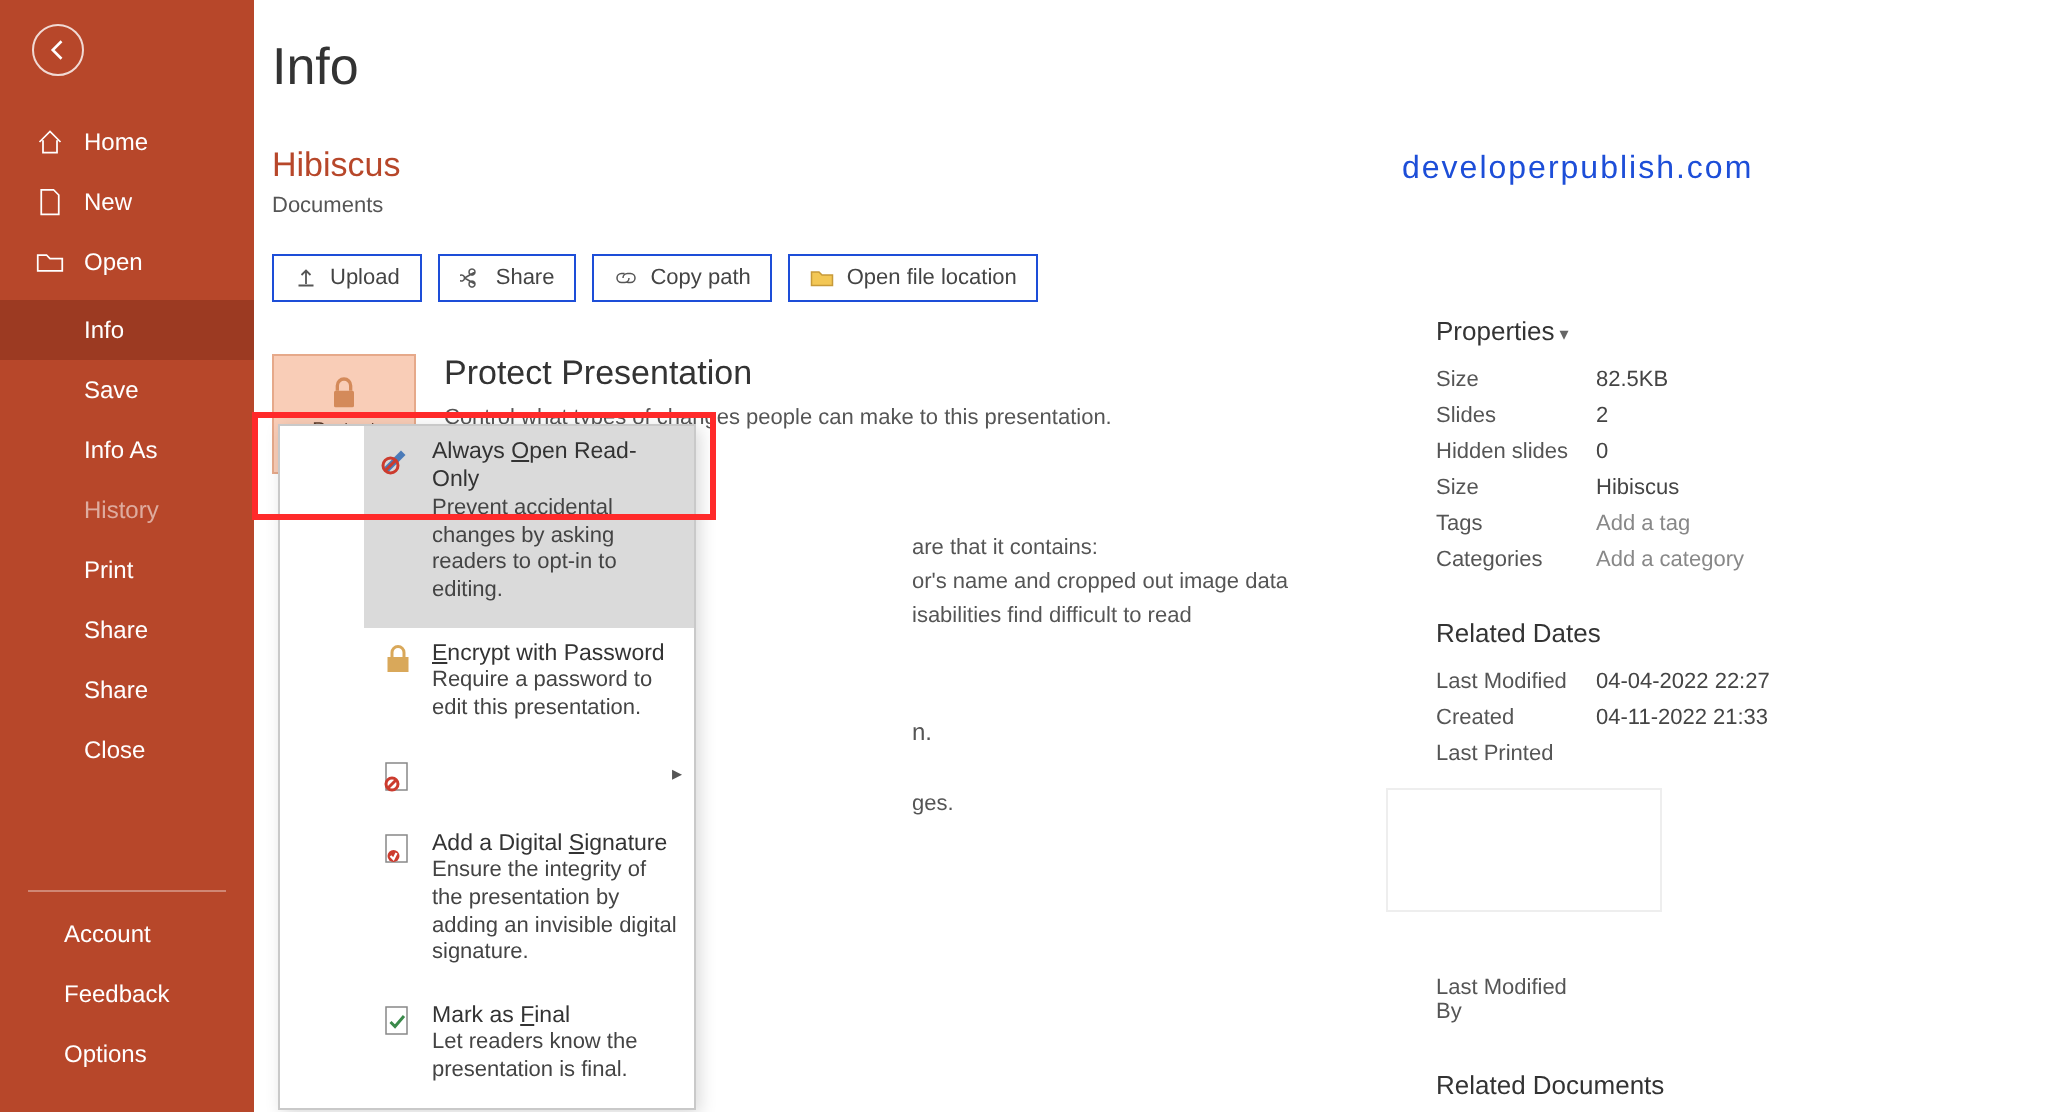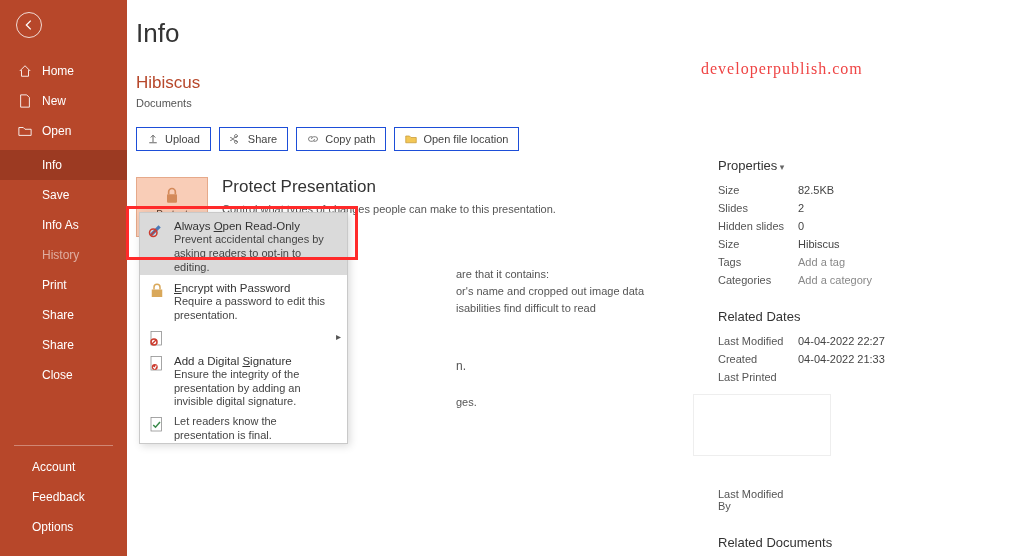--- a/index.html
+++ b/index.html
@@ -10,37 +10,37 @@
   .side-item { display: flex; align-items: center; gap: 10px; padding: 8px 0 8px 18px; font-size: 12px; cursor: pointer; }
   .side-item.sel { background: #9c3a22; }
   .side-item.dim { color: rgba(255,255,255,0.55); }
   .side-item .ic { width: 14px; height: 14px; display: inline-block; }
   .side-sep { height: 1px; background: rgba(255,255,255,0.35); margin: 10px 14px 6px 14px; }
   .side-group2 { position: absolute; top: 150px; left: 0; right: 0; }
   .side-group3 { position: absolute; bottom: 14px; left: 0; right: 0; }
   .side-text { padding: 8px 0 8px 32px; font-size: 12px; cursor: pointer; }
 
   .main { position: absolute; left: 106px; top: 0; right: 0; bottom: 0; padding: 18px 0 0 30px; color: #444; }
-  .watermark { position: absolute; left: 595px; top: 60px; font-family: Liberation Serif, serif; font-size: 16px; color: #ef4444; letter-spacing: 1px; }
+  .watermark { position: absolute; left: 595px; top: 76px; font-family: Liberation Sans, sans-serif; font-size: 16px; color: #1d4ed8; letter-spacing: 1px; }
   .page-title { font-size: 26px; font-weight: 300; color: #333; }
   .doc-title { color: #b7472a; font-size: 17px; margin-top: 24px; }
   .doc-path { font-size: 11px; color: #555; margin-top: 4px; }
 
   .cmdbar { display: flex; gap: 8px; margin-top: 18px; }
   .cmdbtn { border: 1px solid #1d4ed8; background: #fff; font-size: 11px; padding: 5px 10px; display: flex; align-items: center; gap: 6px; cursor: pointer; color: #444; }
   .cmdbtn .ic { width: 12px; height: 12px; }
 
   .protect-row { display: flex; margin-top: 26px; align-items: flex-start; gap: 14px; }
   .protect-tile { width: 72px; height: 60px; background: #f9cdb7; border: 1px solid #e6a98a; display: flex; flex-direction: column; align-items: center; justify-content: center; font-size: 10px; color: #5a3a2a; cursor: pointer; text-align: center; line-height: 1.1; padding-top: 4px; }
   .protect-tile .lock { width: 20px; height: 20px; margin-bottom: 3px; }
   .protect-head { font-size: 17px; color: #333; }
   .protect-sub { font-size: 11px; color: #555; margin-top: 6px; }
 
   .menu { position: absolute; left: 139px; top: 212px; width: 209px; background: #fff; border: 1px solid #c9c9c9; box-shadow: 2px 2px 8px rgba(0,0,0,0.15); z-index: 10; }
-  .menu-item { display: flex; gap: 8px; padding: 6px 8px 0 8px; cursor: pointer; }
+  .menu-item { display: flex; gap: 8px; padding: 6px 8px 11px 8px; cursor: pointer; margin-left: 42px; }
   .menu-item.hl { background: #dadada; }
   .mi-ic { width: 18px; height: 18px; flex-shrink: 0; margin-top: 1px; }
   .mi-txt { font-size: 11px; color: #444; line-height: 1.25; }
   .mi-title { font-size: 11.5px; color: #333; }
   .mi-title .u { text-decoration: underline; }
   .arrow { position: absolute; right: 6px; top: 8px; font-size: 10px; color: #555; }
   .highlight-box { position: absolute; left: 126px; top: 206px; width: 232px; height: 54px; border: 3px solid #ff2a2a; z-index: 11; pointer-events: none; }
 
   .peek { position: absolute; left: 350px; top: 266px; font-size: 11px; color: #555; line-height: 1.55; }
   .peek-row { margin-top: 40px; font-size: 12px; }
@@ -210,21 +210,21 @@
       </div>
 
     <div class="sect">
       <h3>Related Dates</h3>
       <div class="prow">
           <div class="plabel">Last Modified</div>
           <div class="pval">04-04-2022 22:27</div>
         </div>
       <div class="prow">
           <div class="plabel">Created</div>
-          <div class="pval">04-04-2022 21:33</div>
+          <div class="pval">04-11-2022 21:33</div>
         </div>
       <div class="prow">
           <div class="plabel">Last Printed</div>
           <div class="pval"></div>
         </div>
     </div>
 
     <div class="sect">
       <h3>Related People</h3>
       <div class="prow">
@@ -284,18 +284,19 @@
       <div class="mi-title"><span>Add a Digital </span><span class="u">S</span><span>ignature</span></div>
       <div>Ensure the integrity of the presentation by adding an invisible digital signature.</div>
     </div>
   </div>
   <div class="menu-item">
     <svg class="mi-ic" viewBox="0 0 24 24">
         <rect x="4" y="2" width="14" height="18" stroke="#888" fill="#fff"></rect>
         <path d="M7 12 L10 15 L16 8" stroke="#3a8a4a" stroke-width="2" fill="none"></path>
       </svg>
     <div class="mi-txt">
+      <div class="mi-title"><span>Mark as </span><span class="u">F</span><span>inal</span></div>
       <div>Let readers know the presentation is final.</div>
     </div>
   </div>
 </div>
 
 <div class="highlight-box"></div>
 
 </body></html>

